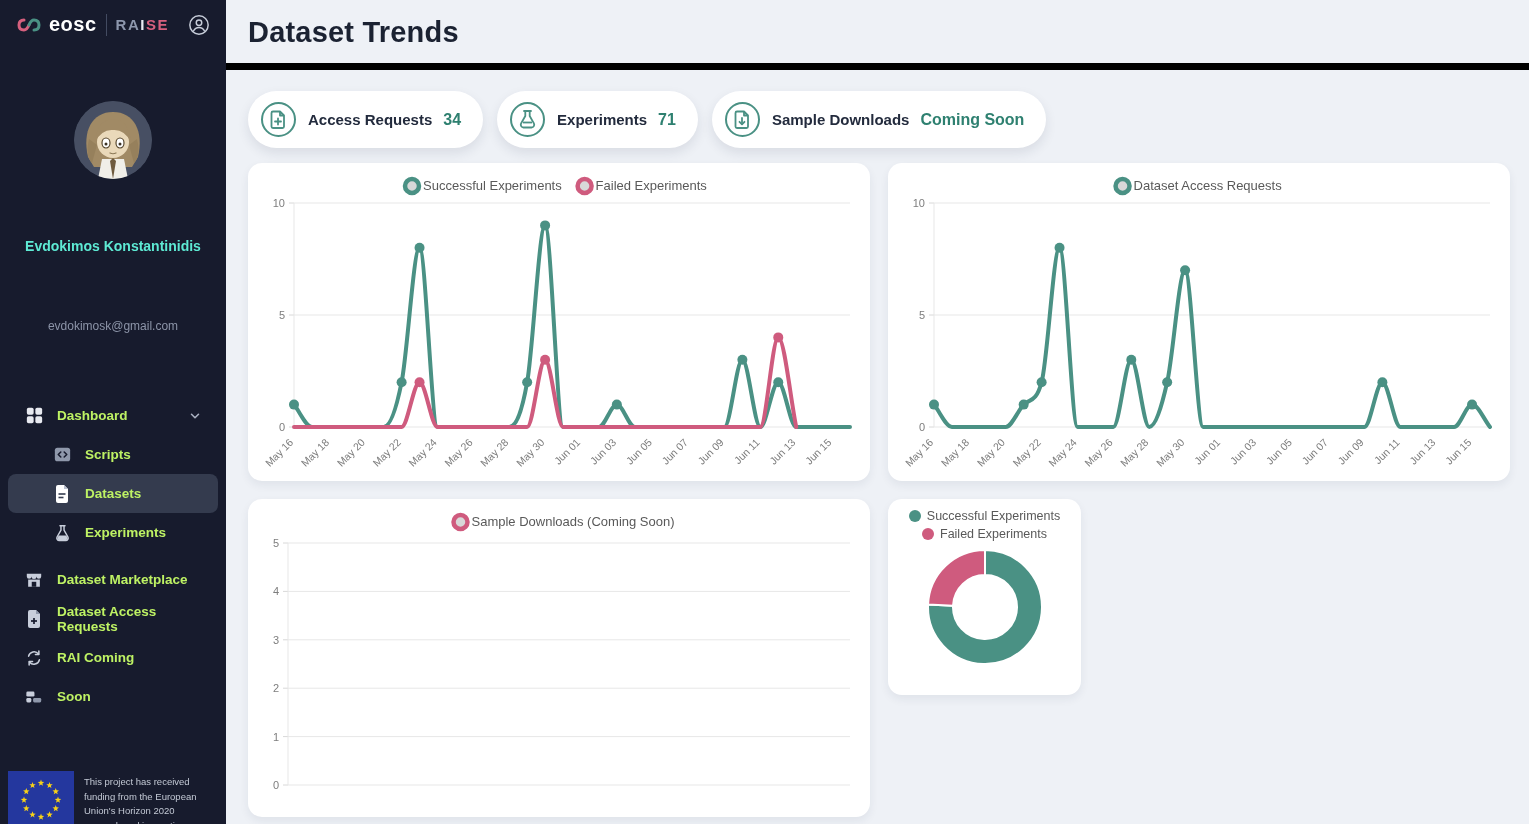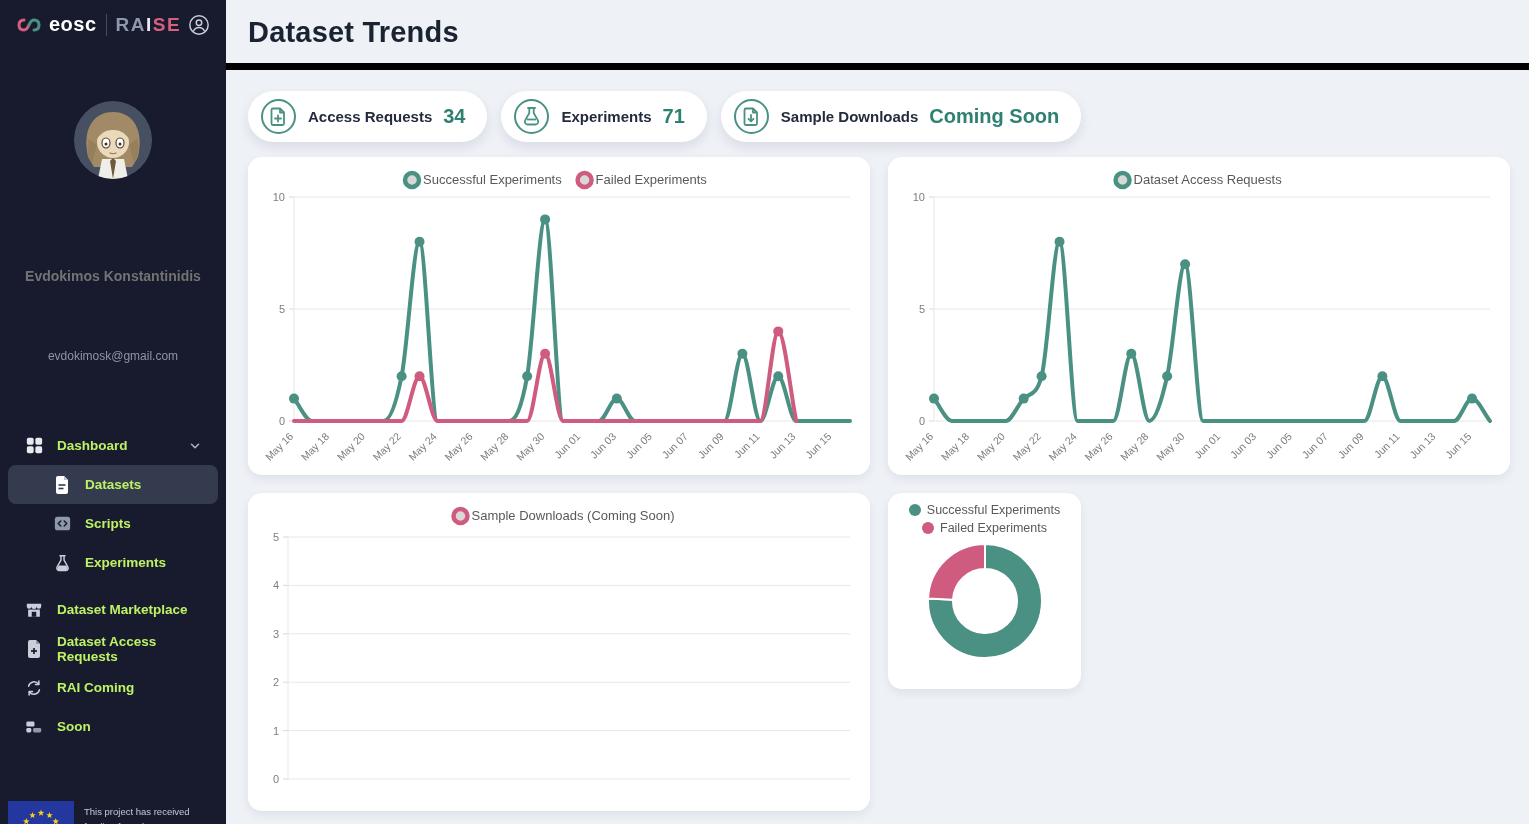--- a/index.html
+++ b/index.html
@@ -5,27 +5,27 @@
   * { box-sizing: border-box; margin: 0; padding: 0; }
   html,body { width:1529px; height:824px; overflow:hidden; font-family:"Liberation Sans", sans-serif; }
   .app { display:flex; width:1529px; height:824px; background:#eef1f6; }
 
   
   .sidebar { width:226px; min-width:226px; height:824px; background:#171b2d; color:#e8eaf0; display:flex; flex-direction:column;gap:45px; }
   .side-top { display:flex; align-items:center; justify-content:space-between; padding:13px 16px 6px 16px; }
   .logo { display:flex; align-items:center; gap:7px; cursor:pointer; }
   .logo-eosc { font-size:20px; font-weight:700; color:#ffffff; letter-spacing:.5px; }
   .logo-div { width:1px; height:22px; background:#434b61; margin:0 2px; }
-  .logo-raise { font-size:19px; font-weight:700; letter-spacing:1.5px; }
+  .logo-raise { font-size:15px; font-weight:700; letter-spacing:1.5px; }
   .logo-raise .ra { color:#8d97ad; }
   .logo-raise .i  { color:#e9ecf3; }
   .logo-raise .se { color:#d6607e; }
   .avatar-wrap { text-align:center; margin-top:14px; }
   .avatar { width:78px; height:78px; border-radius:50%; overflow:hidden; display:inline-block; cursor:pointer; background:#3a4152; }
-  .uname { text-align:center; margin-top:40px; font-size:14px; font-weight:700; color:#737373; }
+  .uname { text-align:center; margin-top:10px; font-size:14px; font-weight:700; color:#5eead4; }
   .uemail { text-align:center; margin-top:20px; font-size:12px; color:#8c94a8; }
 
   nav { margin-top:18px; padding:0 8px; }
   .nav-row { height:39px; display:flex; align-items:center; gap:13px; padding:0 16px; font-size:13.5px; font-weight:700; color:#bef264; cursor:pointer; border-radius:8px; }
   .nav-row .nicon { width:20px; height:20px; display:inline-flex; align-items:center; justify-content:center; flex:none; }
   .nav-row .chev { margin-left:auto; display:inline-flex; }
   .nav-row.sub { padding-left:44px; }
   .nav-row.active { background:#343b4e; }
   .nav-gap { height:8px; }
 
@@ -33,24 +33,24 @@
   .euflag { width:66px; height:58px; flex:none; }
   .ftext { font-size:9.5px; line-height:1.55; color:#c3c9d5; padding-top:4px; }
 
   
   main { flex:1; display:flex; flex-direction:column; }
   header { padding:16px 0 14px 22px; border-bottom:7px solid #000000; }
   h1 { font-size:29px; font-weight:800; color:#1b2232; letter-spacing:.2px; }
   .content { padding:21px 19px 0 22px; }
 
   .stats { display:flex; gap:14px; margin-bottom:15px; }
-  .stat { background:#ffffff; border-radius:29px; height:51px; display:flex; align-items:center; gap:11px; padding:0 22px 0 12px; box-shadow:0 5px 12px rgba(25,40,70,.10); cursor:pointer; }
+  .stat { background:#ffffff; border-radius:29px; height:57px; display:flex; align-items:center; gap:11px; padding:0 22px 0 12px; box-shadow:0 5px 12px rgba(25,40,70,.10); cursor:pointer; }
   .sicon { width:37px; height:37px; display:inline-flex; flex:none; }
   .slabel { font-size:15px; font-weight:700; color:#232b3d; }
-  .svalue { font-size:20px; font-weight:800; color:#2e8070; }
+  .svalue { font-size:16px; font-weight:800; color:#2e8070; }
 
   .grid { display:flex; flex-wrap:wrap; gap:18px; width:1262px; align-items:flex-start; }
   .card { background:#ffffff; border-radius:14px; box-shadow:0 4px 10px rgba(25,40,70,.07); }
   .card.chart { width:622px; height:318px; padding:8px 10px; }
   .card.donut-card { width:193px; height:196px; padding:10px 8px; }
   .dlegend { display:flex; flex-direction:column; align-items:center; gap:4px; margin-bottom:6px; }
   .dleg-item { display:flex; align-items:center; gap:6px; font-size:12.5px; color:#595959; cursor:pointer; }
   .dleg-dot { width:12px; height:12px; border-radius:50%; display:inline-block; flex:none; }
   .donut-wrap { text-align:center; }
 </style>
@@ -110,41 +110,41 @@
             </svg>
         </span>
         <span>Dashboard</span>
         <span class="chev">
           <svg width="14" height="14" viewBox="0 0 16 16">
               <polyline points="4,6 8,10 12,6" fill="none" stroke="#aab1c2" stroke-width="1.8" stroke-linecap="round" stroke-linejoin="round"></polyline>
             </svg>
         </span>
       </div>
 
+      <div class="nav-row sub">
+        <span class="nicon">
+          <svg width="17" height="17" viewBox="0 0 20 20">
+              <rect x="1" y="2" width="18" height="16" rx="3" fill="#8f98ab"></rect>
+              <polyline points="8,7 5,10 8,13" fill="none" stroke="#171b2d" stroke-width="1.8" stroke-linecap="round" stroke-linejoin="round"></polyline>
+              <polyline points="12,7 15,10 12,13" fill="none" stroke="#171b2d" stroke-width="1.8" stroke-linecap="round" stroke-linejoin="round"></polyline>
+            </svg>
+        </span>
+        <span>Scripts</span>
+      </div>
+
       <div class="nav-row sub active">
         <span class="nicon">
           <svg width="16" height="18" viewBox="0 0 16 18">
               <path d="M2 2 a2 2 0 0 1 2-2 h6 l4 4 v12 a2 2 0 0 1-2 2 h-8 a2 2 0 0 1-2-2 Z" fill="#ffffff"></path>
               <path d="M10 0 l4 4 h-4 Z" fill="#b9c0cf"></path>
               <line x1="4.5" y1="9" x2="11.5" y2="9" stroke="#343b4e" stroke-width="1.6"></line>
               <line x1="4.5" y1="12.5" x2="9.5" y2="12.5" stroke="#343b4e" stroke-width="1.6"></line>
             </svg>
         </span>
         <span>Datasets</span>
-      </div>
-
-      <div class="nav-row sub">
-        <span class="nicon">
-          <svg width="17" height="17" viewBox="0 0 20 20">
-              <rect x="1" y="2" width="18" height="16" rx="3" fill="#8f98ab"></rect>
-              <polyline points="8,7 5,10 8,13" fill="none" stroke="#171b2d" stroke-width="1.8" stroke-linecap="round" stroke-linejoin="round"></polyline>
-              <polyline points="12,7 15,10 12,13" fill="none" stroke="#171b2d" stroke-width="1.8" stroke-linecap="round" stroke-linejoin="round"></polyline>
-            </svg>
-        </span>
-        <span>Scripts</span>
       </div>
 
       <div class="nav-row sub">
         <span class="nicon">
           <svg width="17" height="18" viewBox="0 0 20 20">
               <path d="M7 1.5 h6 M8.2 1.5 v5 l-4.6 8.2 a3 3 0 0 0 2.6 4.3 h7.6 a3 3 0 0 0 2.6-4.3 L11.8 6.5 v-5" fill="none" stroke="#c8cedb" stroke-width="1.7" stroke-linecap="round" stroke-linejoin="round"></path>
               <path d="M5.5 13 h9 l1.4 2.6 a1.8 1.8 0 0 1-1.6 2.6 h-8.6 a1.8 1.8 0 0 1-1.6-2.6 Z" fill="#c8cedb"></path>
             </svg>
         </span>
         <span>Experiments</span>

